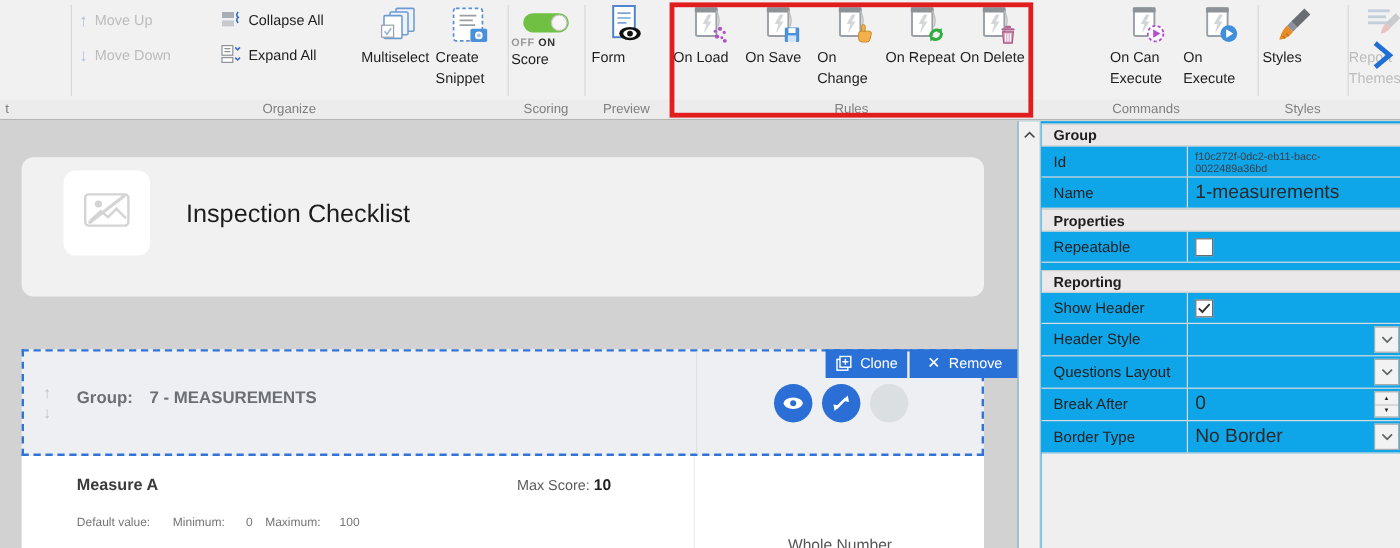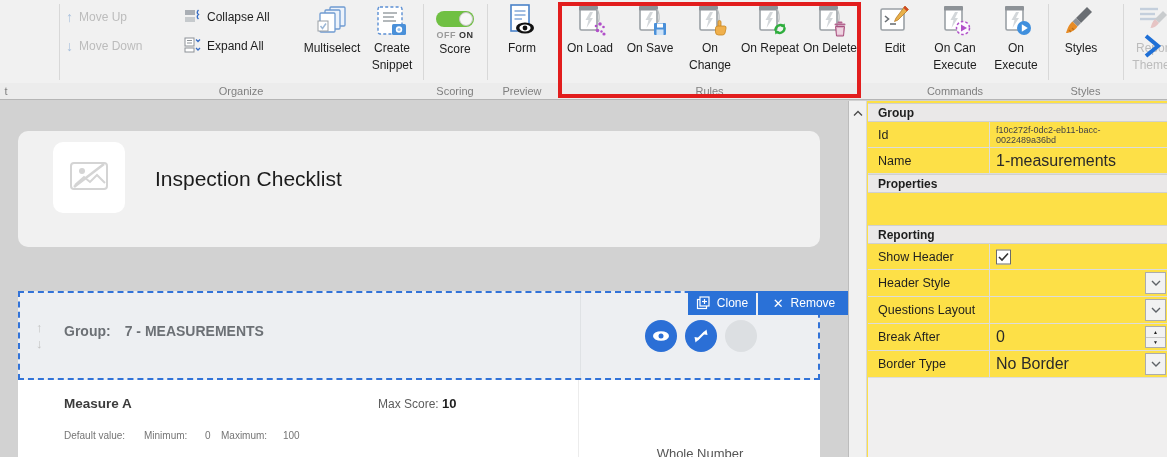--- a/index.html
+++ b/index.html
@@ -6,21 +6,21 @@
   *{box-sizing:border-box;}
   #stage{position:relative;width:1167px;height:457px;overflow:hidden;
          font-family:"Liberation Sans","DejaVu Sans",sans-serif;color:#1e1e1e;background:#d2d2d2;}
 
   
   #ribbon{position:absolute;left:0;top:0;width:1167px;height:100px;background:#f1f1f1;
           border-bottom:1px solid #b5b5b5;overflow:hidden;}
   .gl-band{position:absolute;left:0;top:83px;width:1167px;height:17px;background:#ececec;}
   .rb-div{position:absolute;top:4px;height:76px;width:1px;background:#d8d8d8;}
   .rb-gl{position:absolute;bottom:2px;font-size:11px;color:#7f7f7f;text-align:center;}
-  .rb-big{position:absolute;top:1px;height:82px;text-align:center;font-size:12px;color:#1e1e1e;cursor:default;}
+  .rb-big{position:absolute;top:1px;height:82px;font-size:12px;color:#1e1e1e;cursor:default;}
   .rb-big .ic{height:38px;display:flex;align-items:flex-end;justify-content:center;}
   .rb-big .tl{line-height:15px;margin-top:2px;}
   .rb-small{position:absolute;display:flex;align-items:center;gap:6px;font-size:12px;height:22px;}
   .dis{color:#bcbcbc;}
   .toggle{width:38px;height:16px;border-radius:8px;background:#70c043;position:relative;margin:0 auto;}
   .toggle .knob{position:absolute;right:1px;top:1px;width:14px;height:14px;border-radius:50%;
                 background:#f6f6f6;border:1px solid #c4c4c4;}
   .offon{font-size:9px;font-weight:bold;letter-spacing:.5px;margin-top:3px;}
   .offon .off{color:#9a9a9a;} .offon .on{color:#333;}
   #red-box{position:absolute;left:558px;top:2px;width:303px;height:96px;border:4px solid #e21d1d;z-index:9;pointer-events:none;}
@@ -38,27 +38,27 @@
   .move-arrow{position:absolute;font-size:13px;color:#c2c2c2;line-height:13px;}
   #group-title{position:absolute;left:44px;top:30px;font-size:14px;font-weight:bold;color:#6c7075;}
   #group-title .gname{margin-left:14px;}
   .blue-btn{position:absolute;top:-2px;height:24px;background:#2a71d7;color:#fff;font-size:12px;
             display:flex;align-items:center;justify-content:center;gap:7px;cursor:pointer;}
   .circ{position:absolute;top:27px;width:32px;height:32px;border-radius:50%;background:#2b6fd6;
         display:flex;align-items:center;justify-content:center;cursor:pointer;}
   .circ.gray{background:#dcdfe2;}
   #q-row{position:absolute;left:18px;top:279px;width:802px;height:87px;background:#fff;}
   #q-title{position:absolute;left:46px;top:16px;font-size:13.5px;font-weight:bold;color:#3b3b3b;}
-  #q-score{position:absolute;left:360px;width:184px;top:16px;text-align:left;font-size:12px;color:#5c5c5c;}
+  #q-score{position:absolute;left:360px;width:184px;top:16px;text-align:center;font-size:12px;color:#5c5c5c;}
   #q-score b{font-size:13px;color:#1f1f1f;}
   .q-meta{position:absolute;top:50px;font-size:10px;color:#757575;}
   #q-right-text{position:absolute;left:562px;width:240px;top:66px;text-align:center;font-size:13px;color:#555;}
 
   
-  #panel{position:absolute;left:848px;top:101px;width:319px;height:356px;background:#fde047;border-left:1px solid #bcbcbc;}
+  #panel{position:absolute;left:848px;top:101px;width:319px;height:356px;background:#0ea5e9;border-left:1px solid #bcbcbc;}
   #panel-strip{position:absolute;left:0;top:0;width:18px;height:356px;background:#f1f1f1;border-right:1px solid #d8d8d8;
                display:flex;justify-content:center;}
   #rows{position:absolute;left:19px;top:0;width:300px;height:356px;}
   .sec{position:absolute;left:0;width:300px;height:19px;background:#eae8e8;border-top:1px solid #d0d0d0;
        border-bottom:1px solid #d0d0d0;font-size:12px;font-weight:bold;line-height:18px;padding-left:10px;}
   .prow{position:absolute;left:0;width:300px;border-bottom:1px solid #dcdcdc;}
   .prow .lab{position:absolute;left:10px;top:50%;transform:translateY(-50%);font-size:12.5px;color:#1f1f1f;}
   .prow .vdiv{position:absolute;left:121px;top:0;bottom:0;width:1px;background:#dcdcdc;}
   .prow .val{position:absolute;left:128px;right:26px;top:50%;transform:translateY(-50%);font-size:16px;color:#2a2a2a;}
   .val.tiny{font-size:9px;color:#3f3f46;}
@@ -250,32 +250,20 @@
             <rect x="22.5" y="20.5" width="11" height="2" rx="1" fill="#b56490"></rect>
             <path d="M23.5 23.5 h9 l-1 9.5 h-7 z" fill="#dca8c3" stroke="#a8527f" stroke-width="1"></path>
             <line x1="26" y1="25" x2="26" y2="31.5" stroke="#fff" stroke-width="1"></line>
             <line x1="28" y1="25" x2="28" y2="31.5" stroke="#fff" stroke-width="1"></line>
             <line x1="30" y1="25" x2="30" y2="31.5" stroke="#fff" stroke-width="1"></line>
           </svg>
       </div>
       <div class="tl">On Delete</div>
     </div>
 
-    <div class="rb-big" style="left:866px;width:58px">
-      <div class="ic">
-        <svg width="36" height="36" viewBox="0 0 36 36">
-            <rect x="4" y="6" width="23" height="21" rx="1.5" fill="#fff" stroke="#9aa0a5" stroke-width="1.6"></rect>
-            <polyline points="8,13 11.5,16 8,19" stroke="#6b7075" stroke-width="1.6" fill="none"></polyline>
-            <line x1="13" y1="21" x2="19" y2="21" stroke="#6b7075" stroke-width="1.6"></line>
-            <polygon points="28,3 31.5,6.5 21,17 17.5,18.5 19,15" fill="#e8b04a" stroke="#b97c28" stroke-width="0.8"></polygon>
-            <polygon points="28,3 31.5,6.5 29.8,8.2 26.3,4.7" fill="#d24726"></polygon>
-          </svg>
-      </div>
-      <div class="tl">Edit</div>
-    </div>
     <div class="rb-big" style="left:925px;width:60px">
       <div class="ic">
         <svg width="36" height="36" viewBox="0 0 36 36">
             <rect x="8" y="4" width="17" height="23" rx="1.5" fill="#fff" stroke="#9aa0a5" stroke-width="1.6"></rect>
             <rect x="7" y="3" width="19" height="4.5" rx="1" fill="#8d9297"></rect>
             <path d="M18 9 l-4.5 8 h3 l-2 8 6.5-10 h-3 l3-6 z" fill="#d3d7da"></path>
             <circle cx="26" cy="25" r="6.5" fill="#fdf8ff" stroke="#b14fc9" stroke-width="1.5" stroke-dasharray="2.6 2"></circle>
             <polygon points="24,21.5 30,25 24,28.5" fill="#b14fc9"></polygon>
           </svg>
       </div>
@@ -423,20 +411,25 @@
         <span class="val tiny">f10c272f-0dc2-eb11-bacc-0022489a36bd</span>
       </div>
       <div class="prow" style="top:47px;height:26px">
         <span class="lab">Name</span>
         <div class="vdiv"></div>
         <span class="val">1-measurements</span>
       </div>
 
       <div class="sec" style="top:73px">Properties</div>
 
+      <div class="prow" style="top:92px;height:26px">
+        <span class="lab">Repeatable</span>
+        <div class="vdiv"></div>
+        <span class="cbox"></span>
+      </div>
 
       <div class="sec" style="top:124px">Reporting</div>
 
       <div class="prow" style="top:143px;height:26px">
         <span class="lab">Show Header</span>
         <div class="vdiv"></div>
         <span class="cbox">
           <svg width="11" height="9" viewBox="0 0 11 9">
               <polyline points="1,4.5 4,7.5 10,1" stroke="#333" stroke-width="1.6" fill="none"></polyline>
             </svg>

